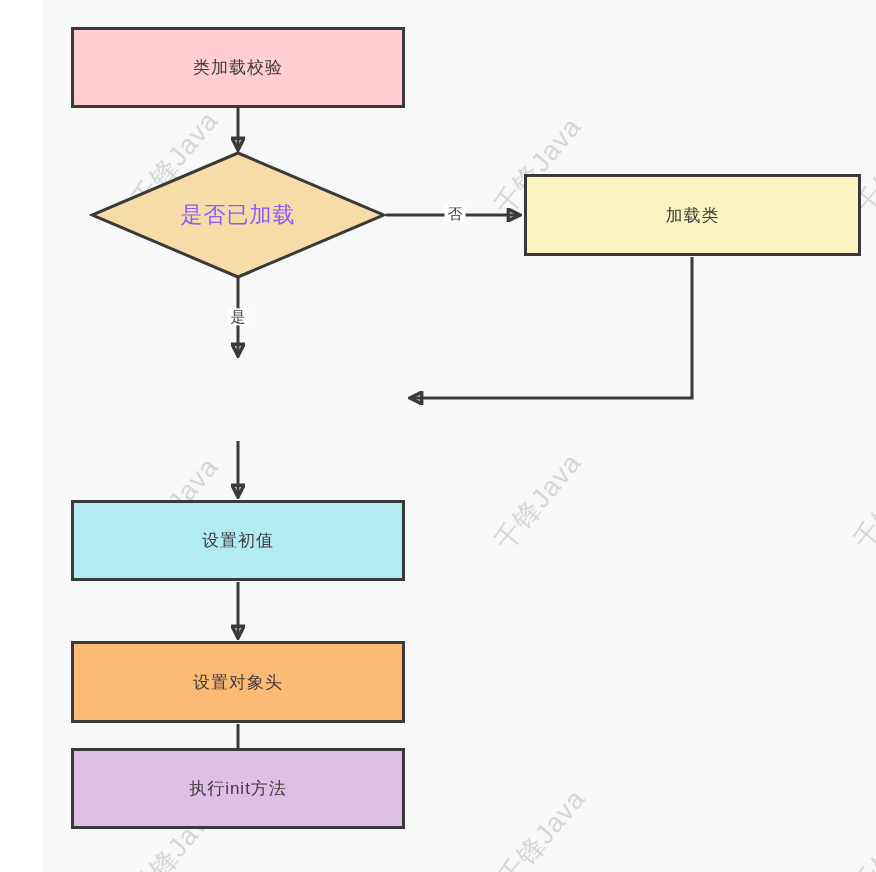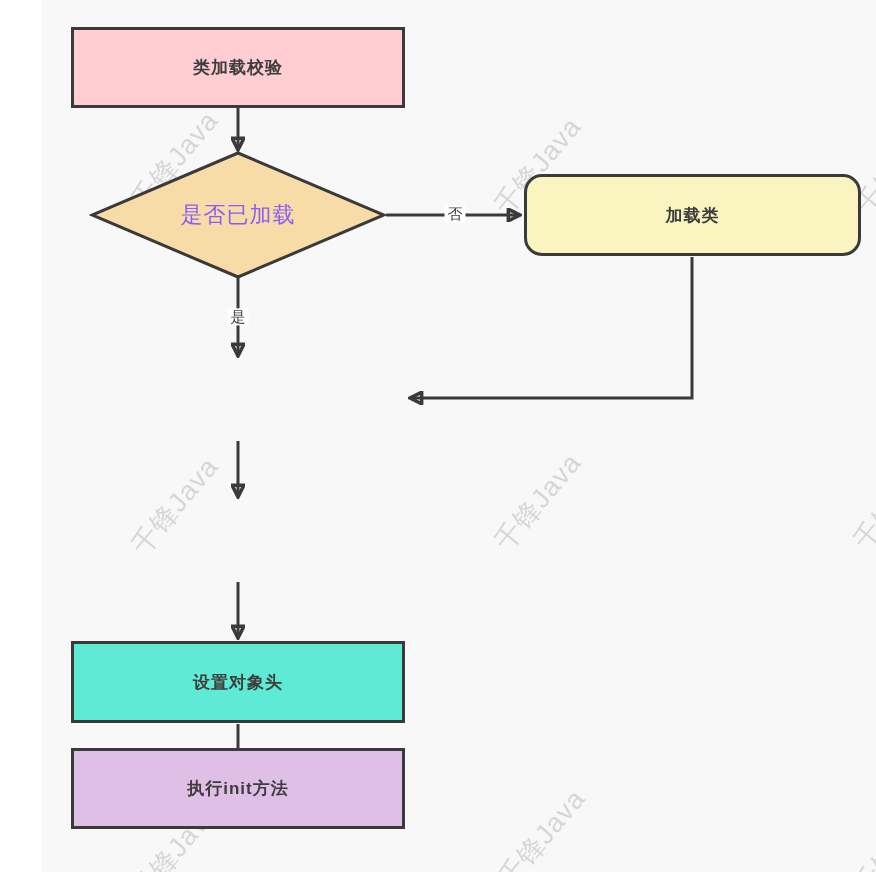--- a/index.html
+++ b/index.html
@@ -14,21 +14,21 @@
     position:absolute;white-space:nowrap;
     transform:translate(-50%,-50%) rotate(-50deg);
     font-size:27px;letter-spacing:1px;color:#d6d6d6;font-weight:400;
   }
   .edges{position:absolute;left:0;top:0;z-index:2;}
   .edges path, .edges line{fill:none;stroke:currentColor;stroke-width:3;}
   .node{
     position:absolute;z-index:3;box-sizing:border-box;
     border:3px solid #3a3a3a;
     display:flex;align-items:center;justify-content:center;
-    font-size:17px;color:#3d3d3d;letter-spacing:1px;font-weight:bold;
+    font-size:17px;color:#3d3d3d;letter-spacing:1px;
   }
   .diamond-wrap{position:absolute;z-index:3;}
   .diamond-wrap svg{display:block;}
   .diamond-wrap polygon{stroke:#3a3a3a;stroke-width:3;stroke-linejoin:miter;}
   .diamond-label{
     position:absolute;inset:0;display:flex;align-items:center;justify-content:center;
     font-size:22px;color:#8b5cf6;letter-spacing:1px;
   }
   .edge-label{
     position:absolute;z-index:4;transform:translate(-50%,-50%);
@@ -74,27 +74,30 @@
     <span>类加载校验</span>
   </div>
 
   <div class="diamond-wrap" style="left:89px;top:151px;width:298px;height:128px;">
     <svg width="298" height="128">
       <polygon points="149,2 295,64 149,126 3,64" style="fill: rgb(248, 220, 168);"></polygon>
     </svg>
     <div class="diamond-label">是否已加载</div>
   </div>
 
-  <div class="node" style="left: 524px; top: 174px; width: 337px; height: 82px; background-color: rgb(250, 244, 192); border-radius: 18px;">
+  <div class="node" style="left: 524px; top: 174px; width: 337px; height: 82px; background-color: rgb(250, 244, 192);">
     <span>加载类</span>
   </div>
 
 
+  <div class="node" style="left: 71px; top: 500px; width: 334px; height: 81px; background-color: rgb(178, 235, 242);">
+    <span>设置初值</span>
+  </div>
 
-  <div class="node" style="left: 71px; top: 641px; width: 334px; height: 82px; background-color: #5eead4;">
+  <div class="node" style="left: 71px; top: 641px; width: 334px; height: 82px; background-color: #fdba74;">
     <span>设置对象头</span>
   </div>
 
   <div class="node" style="left: 71px; top: 748px; width: 334px; height: 81px; background-color: rgb(224, 191, 230);">
     <span>执行init方法</span>
   </div>
 
   <span class="edge-label" style="left:455px;top:214px;">否</span>
   <span class="edge-label" style="left:238px;top:317px;">是</span>
 

